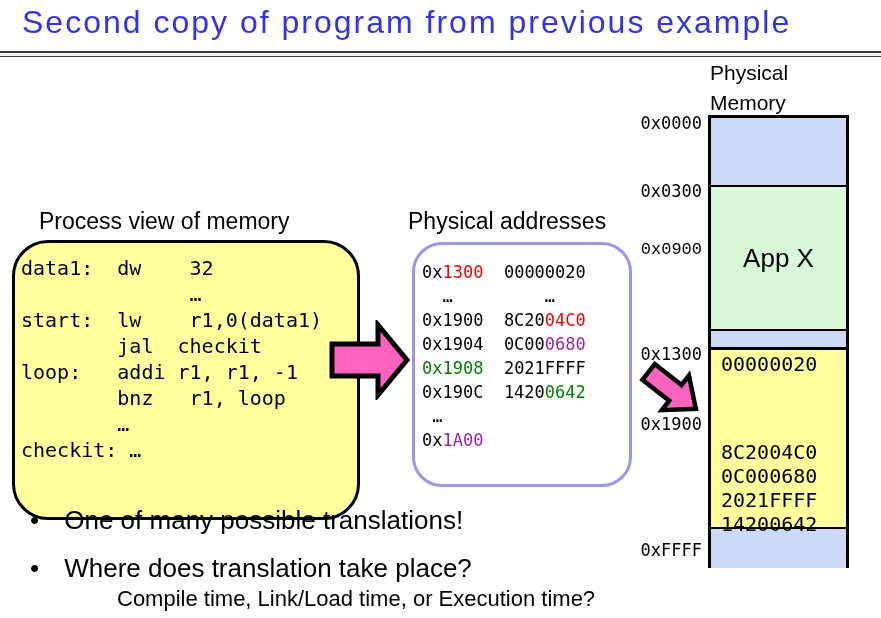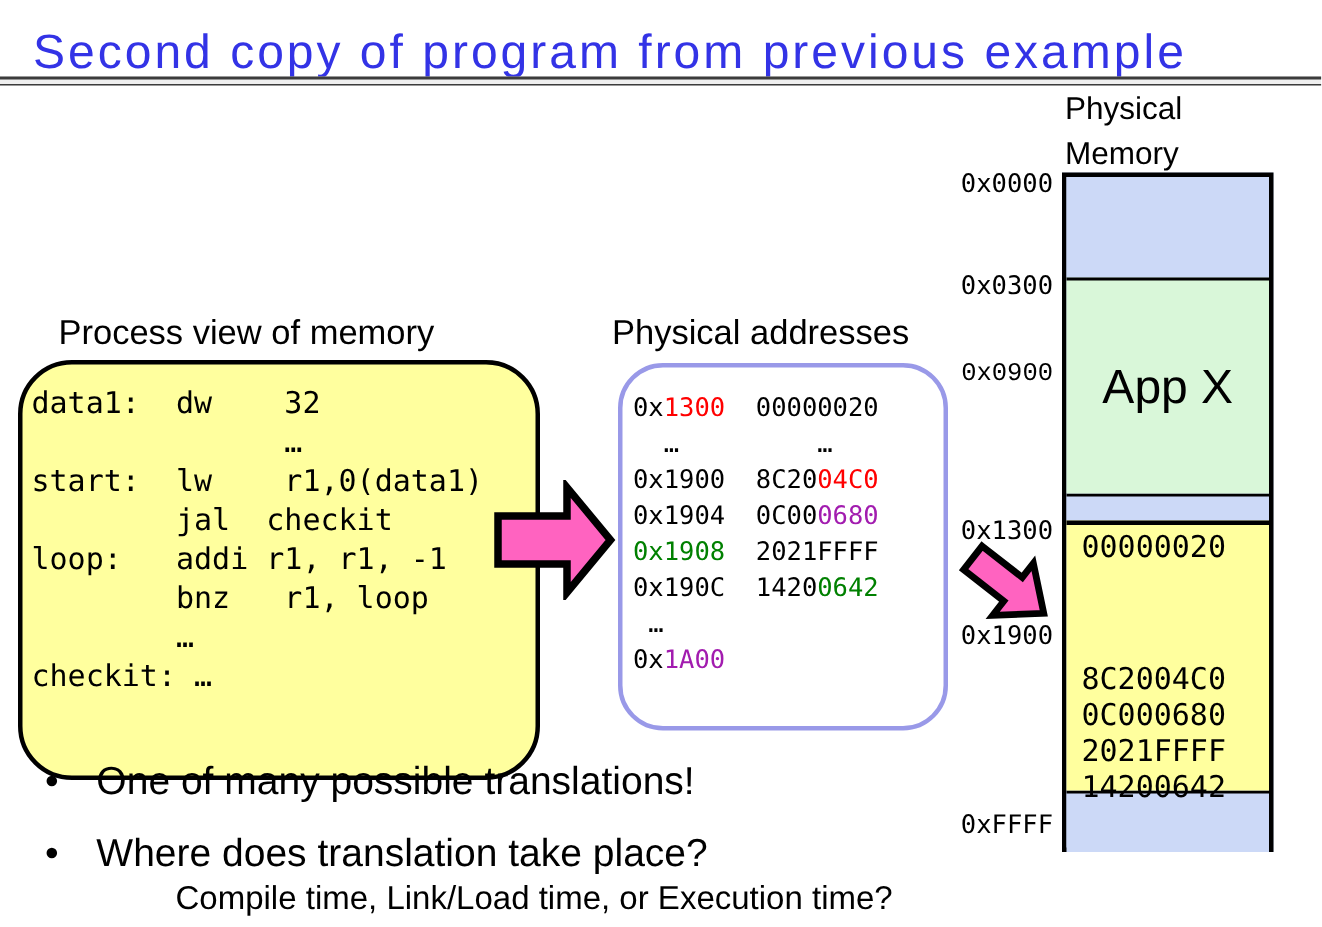--- a/index.html
+++ b/index.html
@@ -1,20 +1,20 @@
 <!DOCTYPE html>
 <html><head>
 <meta charset="utf-8">
 <style>
   html,body{margin:0;padding:0;background:#ffffff;}
   .slide{position:relative;width:881px;height:618px;background:#ffffff;overflow:hidden;
          font-family:"Liberation Sans",sans-serif;}
 
   
-  .title{position:absolute;left:22px;top:16px;width:850px;
+  .title{position:absolute;left:22px;top:4px;width:850px;
          font-size:32px;letter-spacing:2px;color:#3333E6;white-space:nowrap;}
   .divider{position:absolute;left:0;top:51px;width:881px;height:3px;
            border-top:2px solid #3c3c3c;border-bottom:1px solid #3c3c3c;background:#efefef;}
 
   
   .sec-label{position:absolute;font-size:23px;color:#000;white-space:nowrap;}
   .lbl-process{left:39px;top:208px;}
   .lbl-physaddr{left:408px;top:208px;}
   .lbl-physmem{left:710px;top:58px;font-size:21px;line-height:30px;}
 
@@ -41,21 +41,21 @@
   .mem-seg{box-sizing:border-box;width:100%;}
   .seg-lav{background:#CCD9F7;}
   .seg-green{background:#D9F7D9;border-top:2px solid #000;position:relative;}
   .seg-yellow{background:#FFFF9E;border-top:3px solid #000;position:relative;}
   .seg-b1{height:67px;}
   .seg-b2{height:144px;}
   .seg-b3{height:18px;border-top:2px solid #000;}
   .seg-b4{height:180px;}
   .seg-b5{height:41px;border-top:2px solid #000;}
   .app-label{position:absolute;left:0;right:0;top:50%;transform:translateY(-50%);
-             text-align:center;font-size:32px;color:#000;}
+             text-align:center;font-size:26px;color:#000;}
   .mem-mono{font-family:"DejaVu Sans Mono",monospace;font-size:20px;color:#000;}
   .mem-word-top{position:absolute;left:10px;top:2px;}
   .mem-code{position:absolute;left:10px;top:70px;line-height:24px;white-space:pre;}
 
   
   .addr-label{position:absolute;width:105px;left:597px;text-align:right;
               font-family:"DejaVu Sans Mono",monospace;font-size:17px;color:#000;}
 
   
   .arrow1{position:absolute;left:328px;top:320px;}

